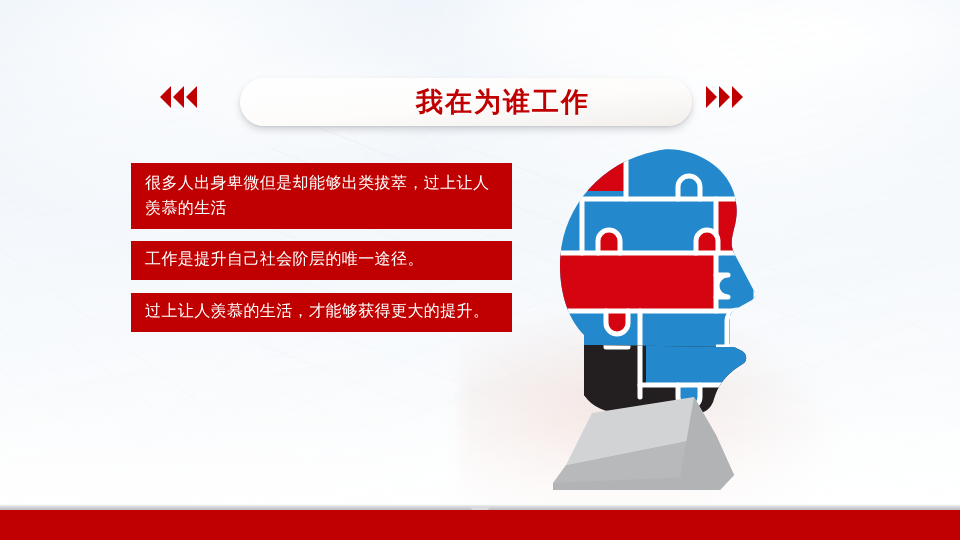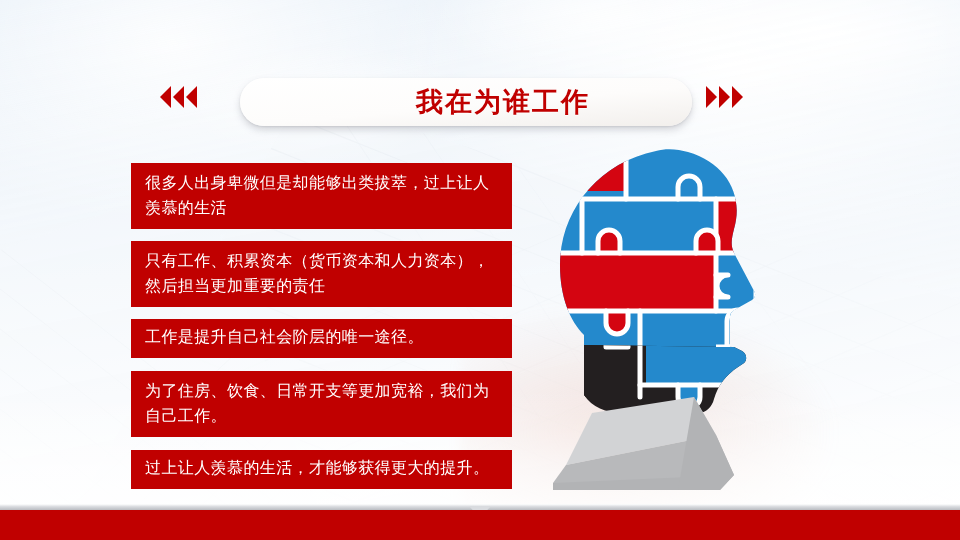--- a/index.html
+++ b/index.html
@@ -253,23 +253,21 @@
 
     <div class="chev-group chev-right">
       <span class="chev chev-r"></span>
       <span class="chev chev-r"></span>
       <span class="chev chev-r"></span>
     </div>
   </div>
 
   <div class="bullets">
     <div class="bullet b1">很多人出身卑微但是却能够出类拔萃，过上让人羡慕的生活</div>
-    <div class="bullet b2">只有工作、积累资本（货币资本和人力资本），然后担当更加重要的责任</div>
     <div class="bullet b3">工作是提升自己社会阶层的唯一途径。</div>
-    <div class="bullet b4">为了住房、饮食、日常开支等更加宽裕，我们为自己工作。</div>
     <div class="bullet b5">过上让人羡慕的生活，才能够获得更大的提升。</div>
   </div>
 
   <div class="head-wrap">
     <svg width="300" height="345" viewBox="0 0 300 345">
       <defs>
 
         <clipPath id="headClip">
           <path d="M 108 6
                    C 50 18, 12 66, 12 120

